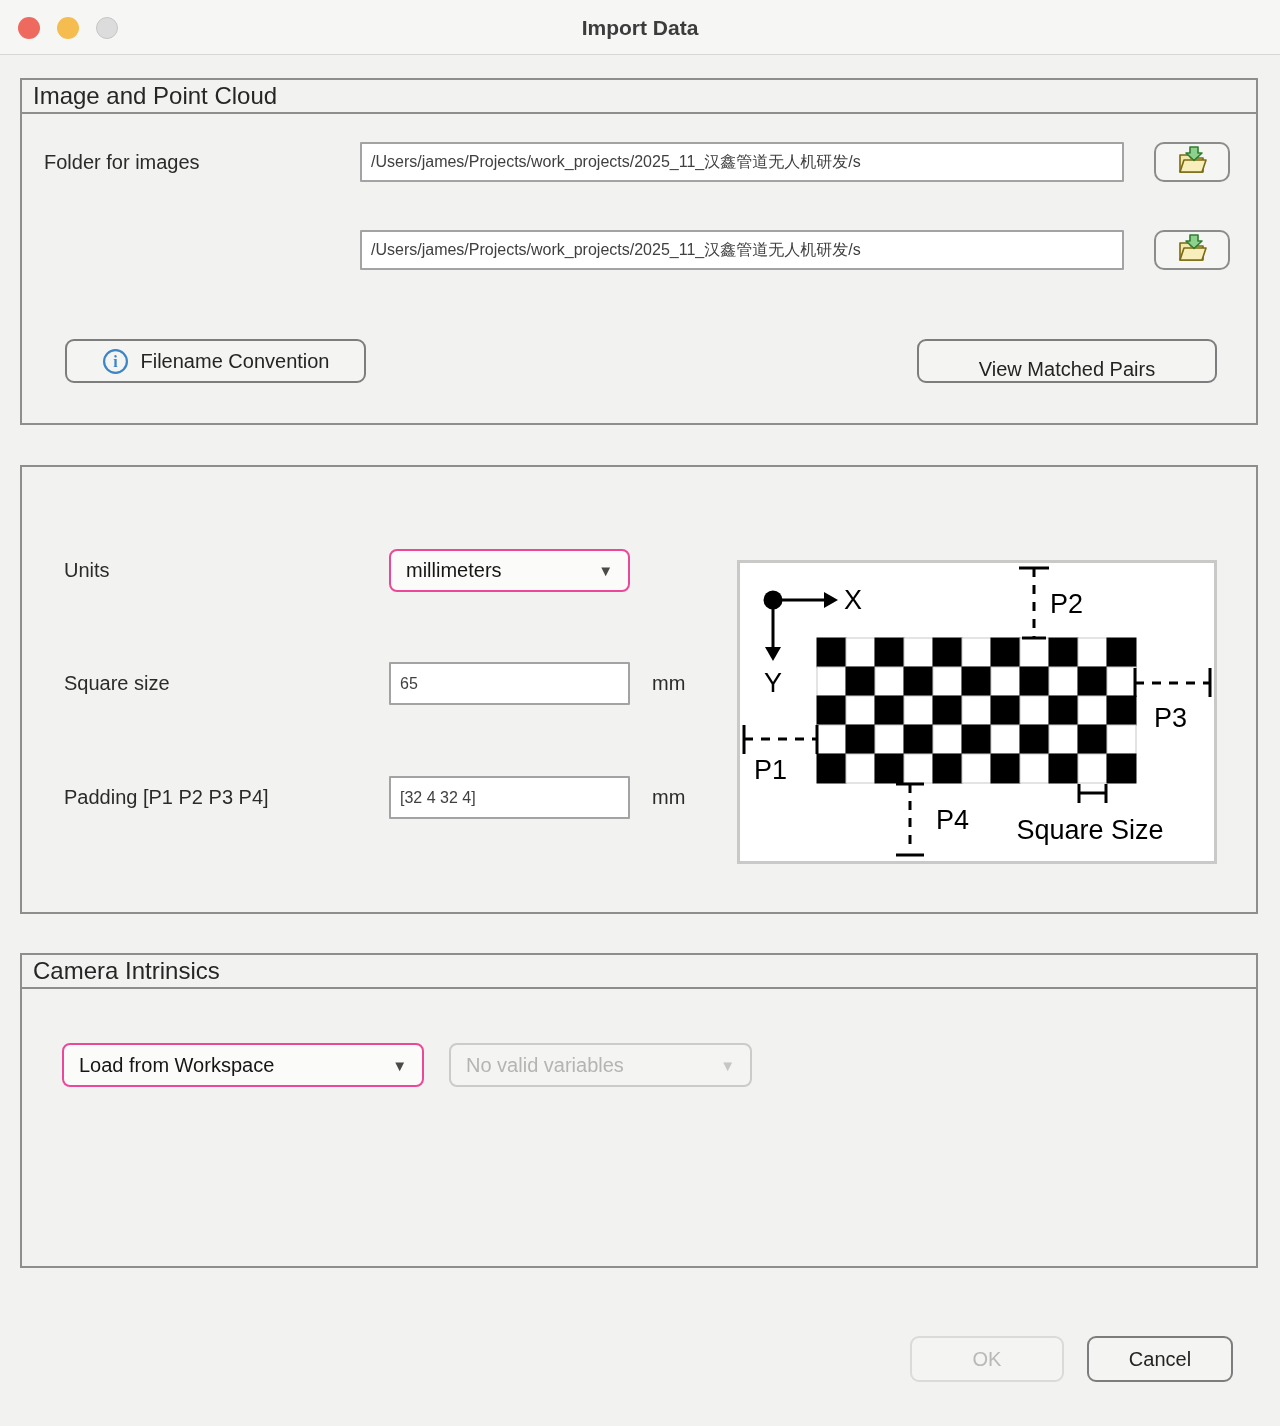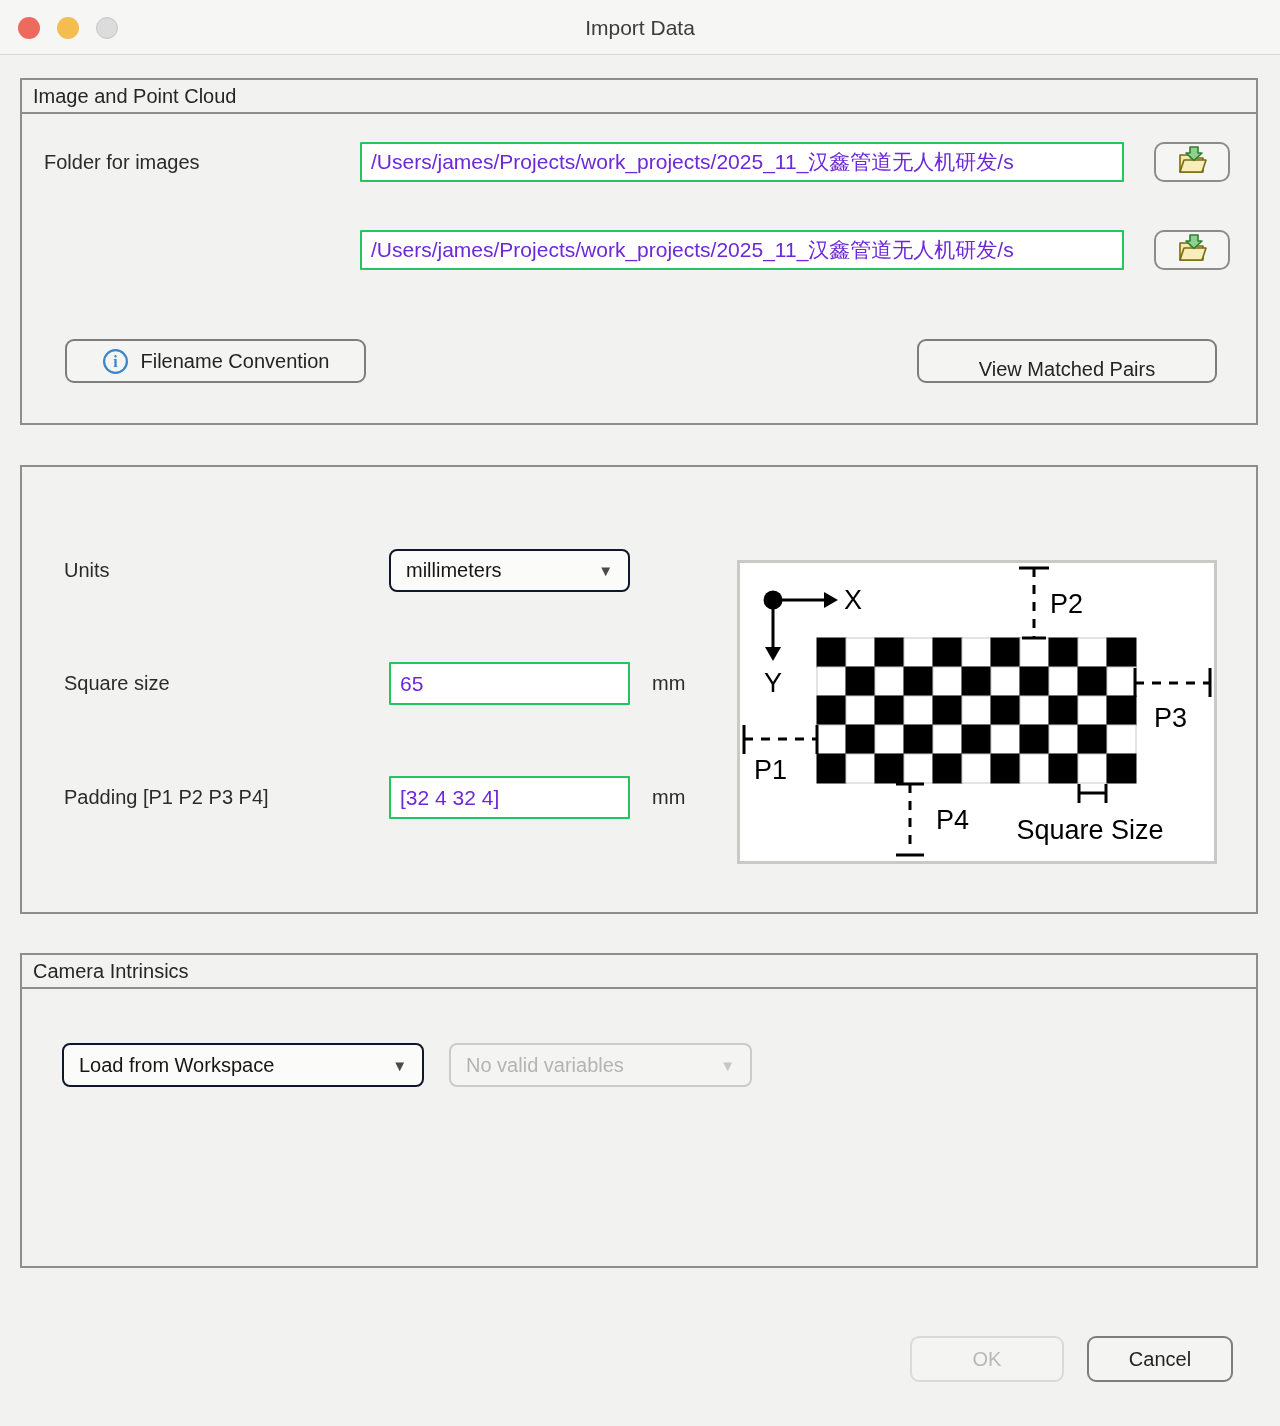--- a/index.html
+++ b/index.html
@@ -12,43 +12,43 @@
     position:absolute; left:0; top:0; width:1280px; height:55px;
     background:#f6f6f5; border-bottom:1px solid #d7d7d6;
   }
   .traffic { position:absolute; top:17px; width:22px; height:22px; border-radius:50%; }
   .t-red    { left:18px; background:#ee6a5f; }
   .t-yellow { left:57px; background:#f5bd4f; }
   .t-gray   { left:96px; background:#dcdcdc; border:1px solid #c6c6c5; }
   .win-title {
     position:absolute; left:0; top:0; width:100%; height:55px;
     display:flex; align-items:center; justify-content:center;
-    font-size:21px; font-weight:normal; color:#3c3c3c;
+    font-size:21px; font-weight:bold; color:#3c3c3c;
   }
   .section {
     position:absolute; left:20px; width:1238px;
     border:2px solid #8e8e8e; background:#f2f2f1;
   }
   .sec-ipc { top:78px;  height:347px; }
   .sec-cb  { top:465px; height:449px; }
   .sec-ci  { top:953px; height:315px; }
   .sec-header {
     position:absolute; left:0; top:0; width:100%; height:34px;
     border-bottom:2px solid #8e8e8e; display:flex; align-items:center;
-    padding-left:11px; font-size:20px; color:#262626;
+    padding-left:11px; font-size:24px; color:#262626;
   }
   .lbl { position:absolute; font-size:20px; color:#2b2b2b; display:flex; align-items:center; }
   .txtfield {
-    position:absolute; border:2px solid #22c55e; background:#ffffff;
-    font-family:inherit; font-size:21px; color:#6d28d9; padding:0 9px;
+    position:absolute; border:2px solid #a3a3a3; background:#ffffff;
+    font-family:inherit; font-size:16px; color:#404040; padding:0 9px;
     white-space:nowrap; overflow:hidden; border-radius:1px;
   }
   .dd {
     position:absolute; display:flex; align-items:center; justify-content:space-between;
-    border:2px solid #0f172a; border-radius:8px; background:#fbfbfa;
+    border:2px solid #ec4899; border-radius:8px; background:#fbfbfa;
     font-size:20px; color:#161616; padding:0 15px; cursor:default;
   }
   .dd .caret { font-size:15px; color:#4a4a4a; }
   .dd.disabled { border-color:#cbcbc9; color:#b4b4b2; background:#f4f4f3; }
   .dd.disabled .caret { color:#c6c6c4; }
   .btn {
     position:absolute; display:flex; align-items:center; justify-content:center; gap:12px;
     border:2px solid #7d7d7d; border-radius:9px; background:#f4f4f3;
     font-size:20px; color:#242424; cursor:default;
   }

